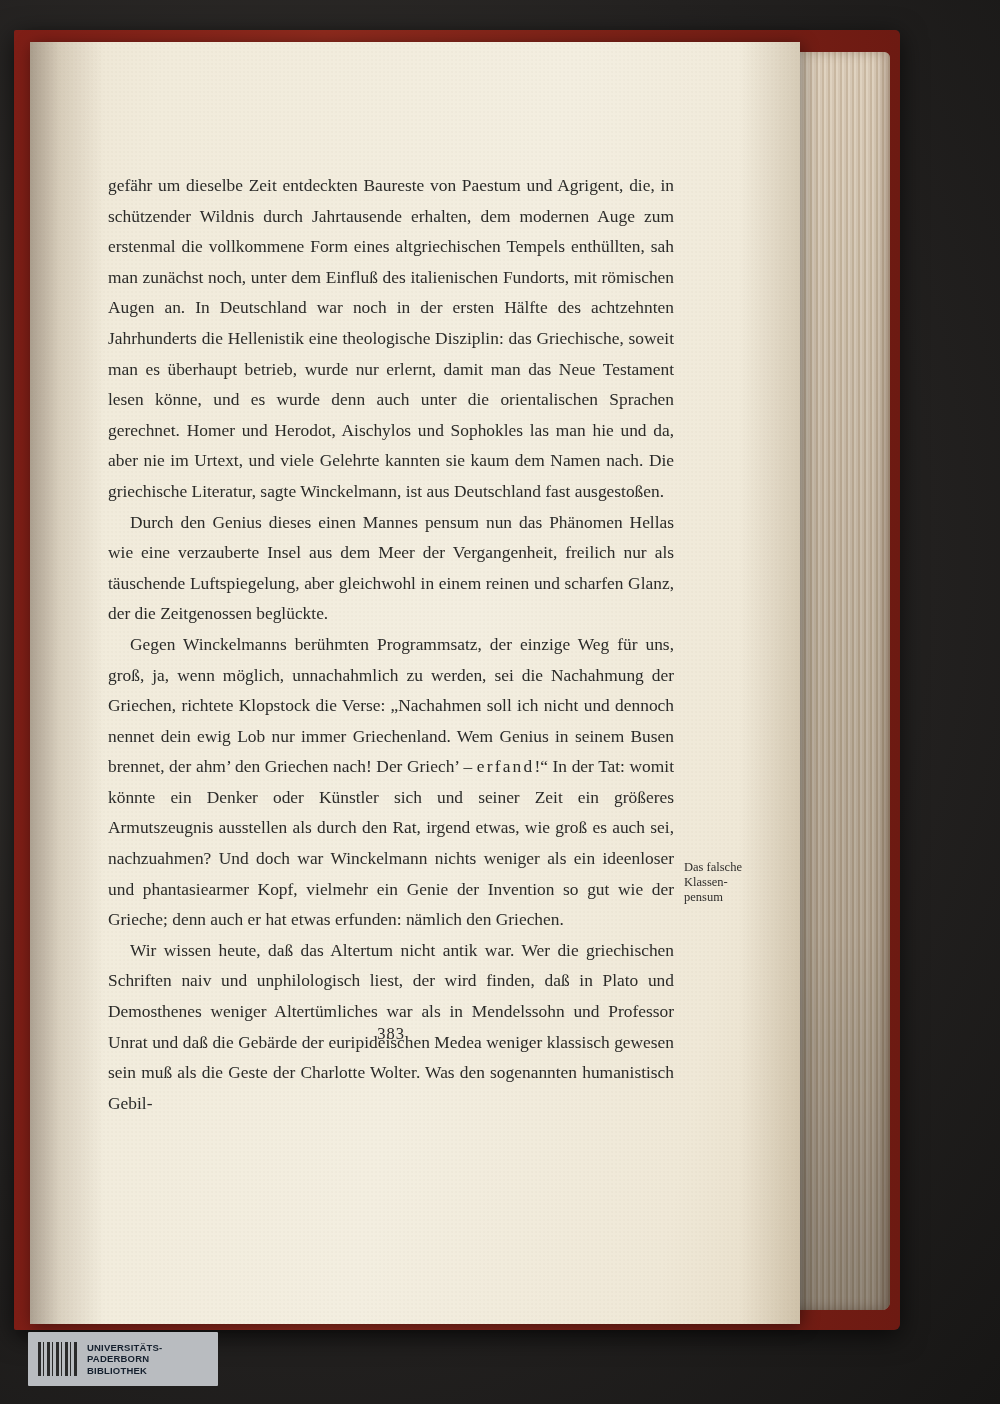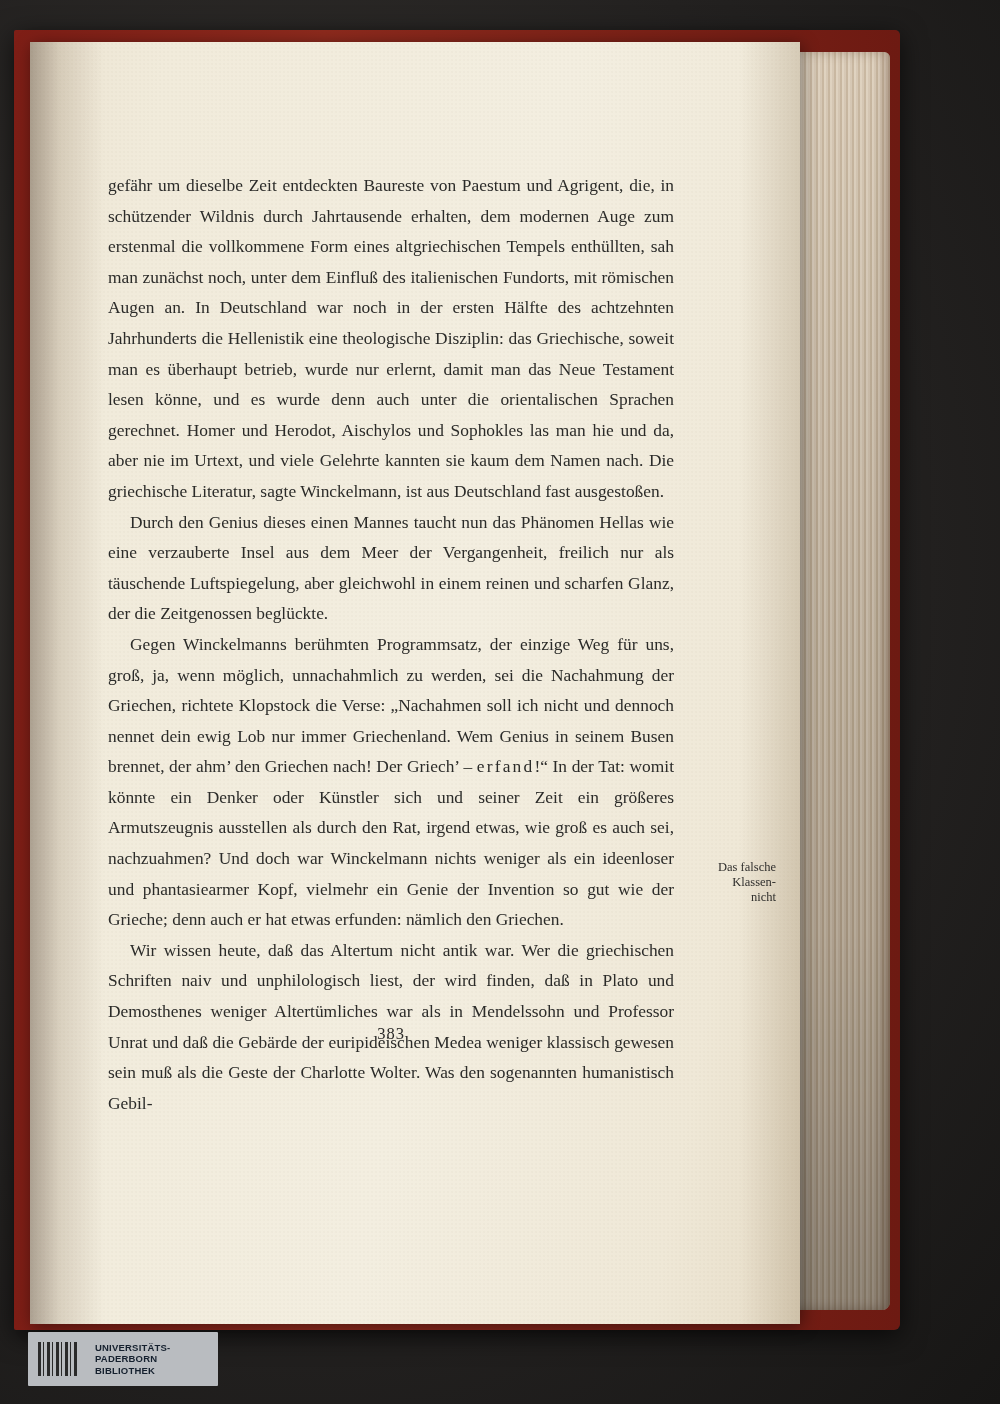--- a/index.html
+++ b/index.html
@@ -132,21 +132,21 @@
   
   #marginnote {
     position: absolute;
     left: 654px;
     top: 818px;
     width: 92px;
     font-size: 12.5px;
     line-height: 15px;
     color: #2f2e2c;
     font-family: "Liberation Serif", serif;
-    text-align: right;
+    text-align: left;
   }
   
   #folio {
     position: absolute;
     left: 78px;
     top: 982px;
     width: 566px;
     text-align: center;
     font-size: 16.5px;
     letter-spacing: 1px;
@@ -157,21 +157,21 @@
   
   #watermark {
     position: absolute;
     left: 28px;
     bottom: 18px;
     width: 190px;
     height: 54px;
     background: #b9bcc0;
     display: flex;
     align-items: center;
-    gap: 17px;
+    gap: 9px;
     padding: 0 10px;
     box-sizing: border-box;
     border-radius: 1px;
   }
   #barcode {
     width: 40px;
     height: 34px;
     background: repeating-linear-gradient(90deg,
       #2a2a2a 0px, #2a2a2a 3px,
       #b9bcc0 3px, #b9bcc0 5px,
@@ -210,29 +210,29 @@
     <div id="page">
       <div id="gutter"></div>
       <div id="page-shade-right"></div>
       <div id="grain"></div>
 
       <div class="ghost" style="left:300px; top:470px;">&nbsp;</div>
       <div class="ghost" style="left:240px; top:800px;">&nbsp;</div>
 
       <div id="textblock">
         <p>gefähr um dieselbe Zeit entdeckten Baureste von Paestum und Agrigent, die, in schützender Wildnis durch Jahrtausende erhalten, dem modernen Auge zum erstenmal die vollkommene Form eines altgriechischen Tempels enthüllten, sah man zunächst noch, unter dem Einfluß des italienischen Fundorts, mit römischen Augen an. In Deutschland war noch in der ersten Hälfte des achtzehnten Jahrhunderts die Hellenistik eine theologische Disziplin: das Griechische, soweit man es überhaupt betrieb, wurde nur erlernt, damit man das Neue Testament lesen könne, und es wurde denn auch unter die orientalischen Sprachen gerechnet. Homer und Herodot, Aischylos und Sophokles las man hie und da, aber nie im Urtext, und viele Gelehrte kannten sie kaum dem Namen nach. Die griechische Literatur, sagte Winckelmann, ist aus Deutschland fast ausgestoßen.</p>
-        <p class="indent">Durch den Genius dieses einen Mannes taucht nun das Phänomen Hellas wie eine verzauberte Insel aus dem Meer der Vergangenheit, freilich nur als täuschende Luftspiegelung, aber gleichwohl in einem reinen und scharfen Glanz, der die Zeitgenossen beglückte.</p>
+        <p class="indent">Durch den Genius dieses einen Mannes pensum nun das Phänomen Hellas wie eine verzauberte Insel aus dem Meer der Vergangenheit, freilich nur als täuschende Luftspiegelung, aber gleichwohl in einem reinen und scharfen Glanz, der die Zeitgenossen beglückte.</p>
         <p class="indent"><span>Gegen Winckelmanns berühmten Programmsatz, der einzige Weg für uns, groß, ja, wenn möglich, unnachahmlich zu werden, sei die Nachahmung der Griechen, richtete Klopstock die Verse: „Nachahmen soll ich nicht und dennoch nennet dein ewig Lob nur immer Griechenland. Wem Genius in seinem Busen brennet, der ahm’ den Griechen nach! Der Griech’ – </span><span class="spaced">erfand</span><span>!“ In der Tat: womit könnte ein Denker oder Künstler sich und seiner Zeit ein größeres Armutszeugnis ausstellen als durch den Rat, irgend etwas, wie groß es auch sei, nachzuahmen? Und doch war Winckelmann nichts weniger als ein ideenloser und phantasiearmer Kopf, vielmehr ein Genie der Invention so gut wie der Grieche; denn auch er hat etwas erfunden: nämlich den Griechen.</span></p>
         <p class="indent">Wir wissen heute, daß das Altertum nicht antik war. Wer die griechischen Schriften naiv und unphilologisch liest, der wird finden, daß in Plato und Demosthenes weniger Altertümliches war als in Mendelssohn und Professor Unrat und daß die Gebärde der euripideischen Medea weniger klassisch gewesen sein muß als die Geste der Charlotte Wolter. Was den sogenannten humanistisch Gebil-</p>
       </div>
 
       <div id="marginnote">
         <div>Das falsche</div>
         <div>Klassen-</div>
-        <div>nicht</div>
+        <div>pensum</div>
       </div>
 
       <div id="folio">383</div>
     </div>
   </div>
 
   <div id="watermark">
     <div id="barcode"></div>
     <div id="wmtext">
       <div>UNIVERSITÄTS-</div>

